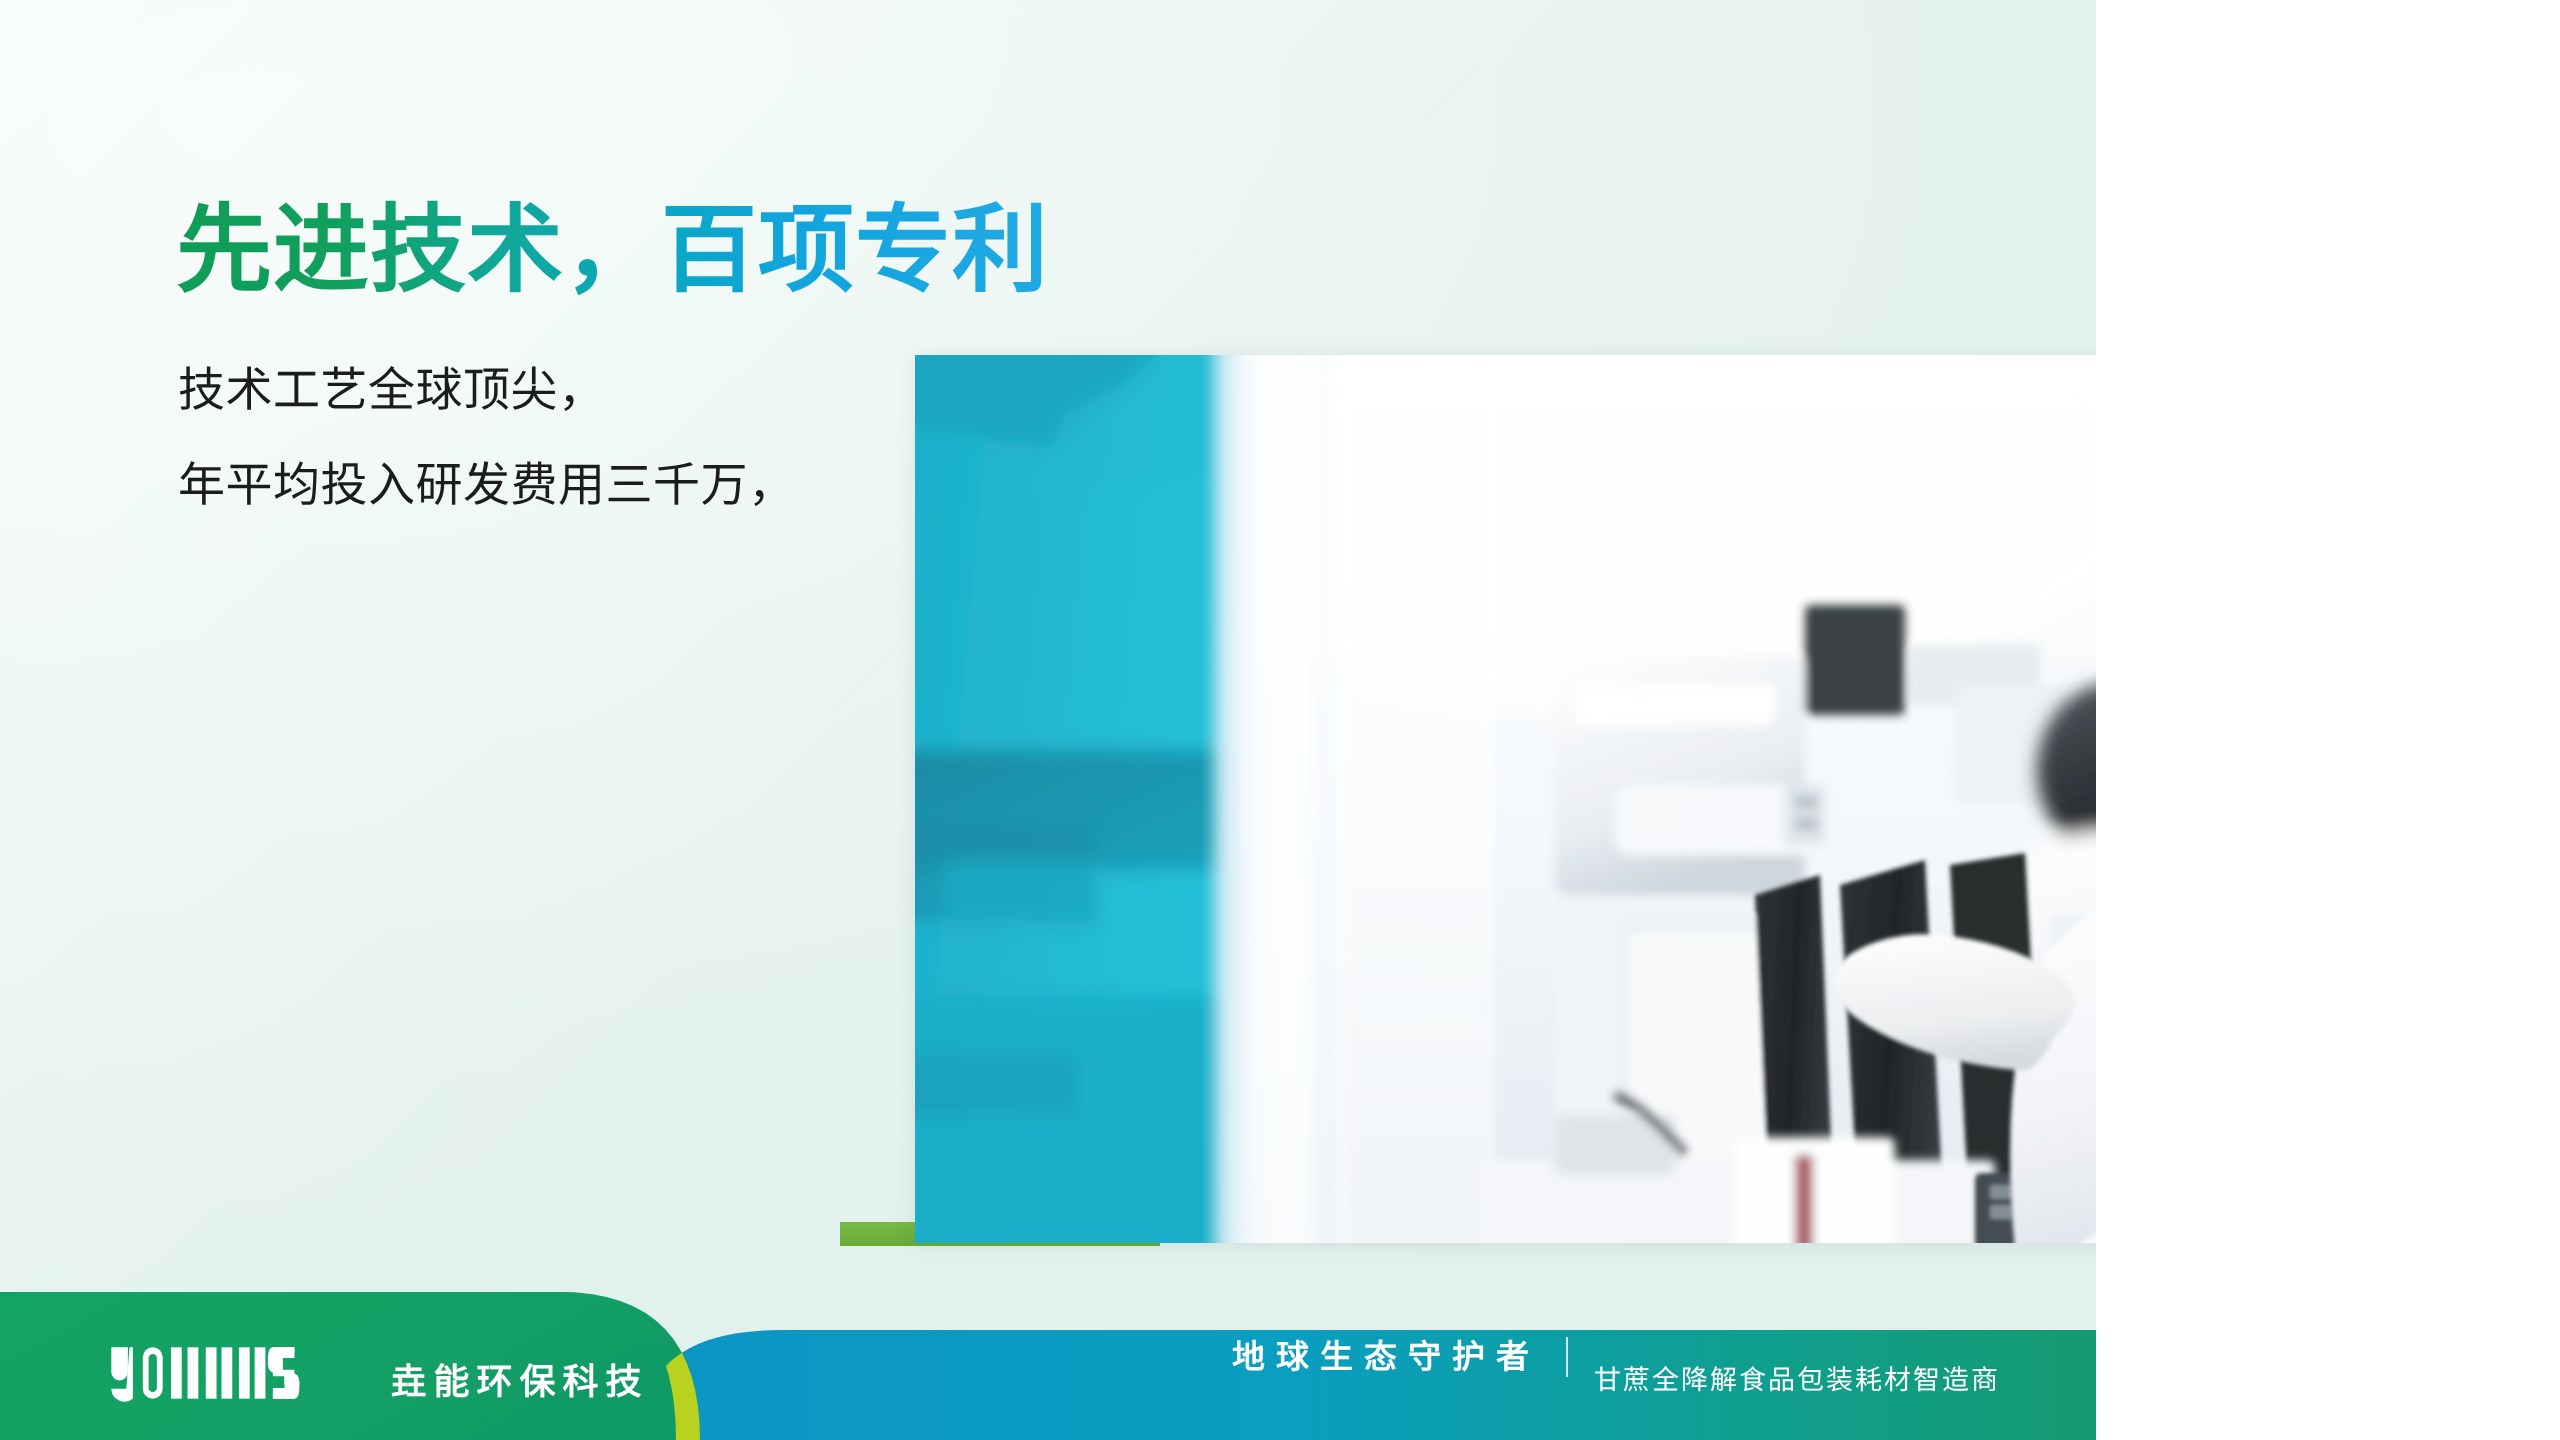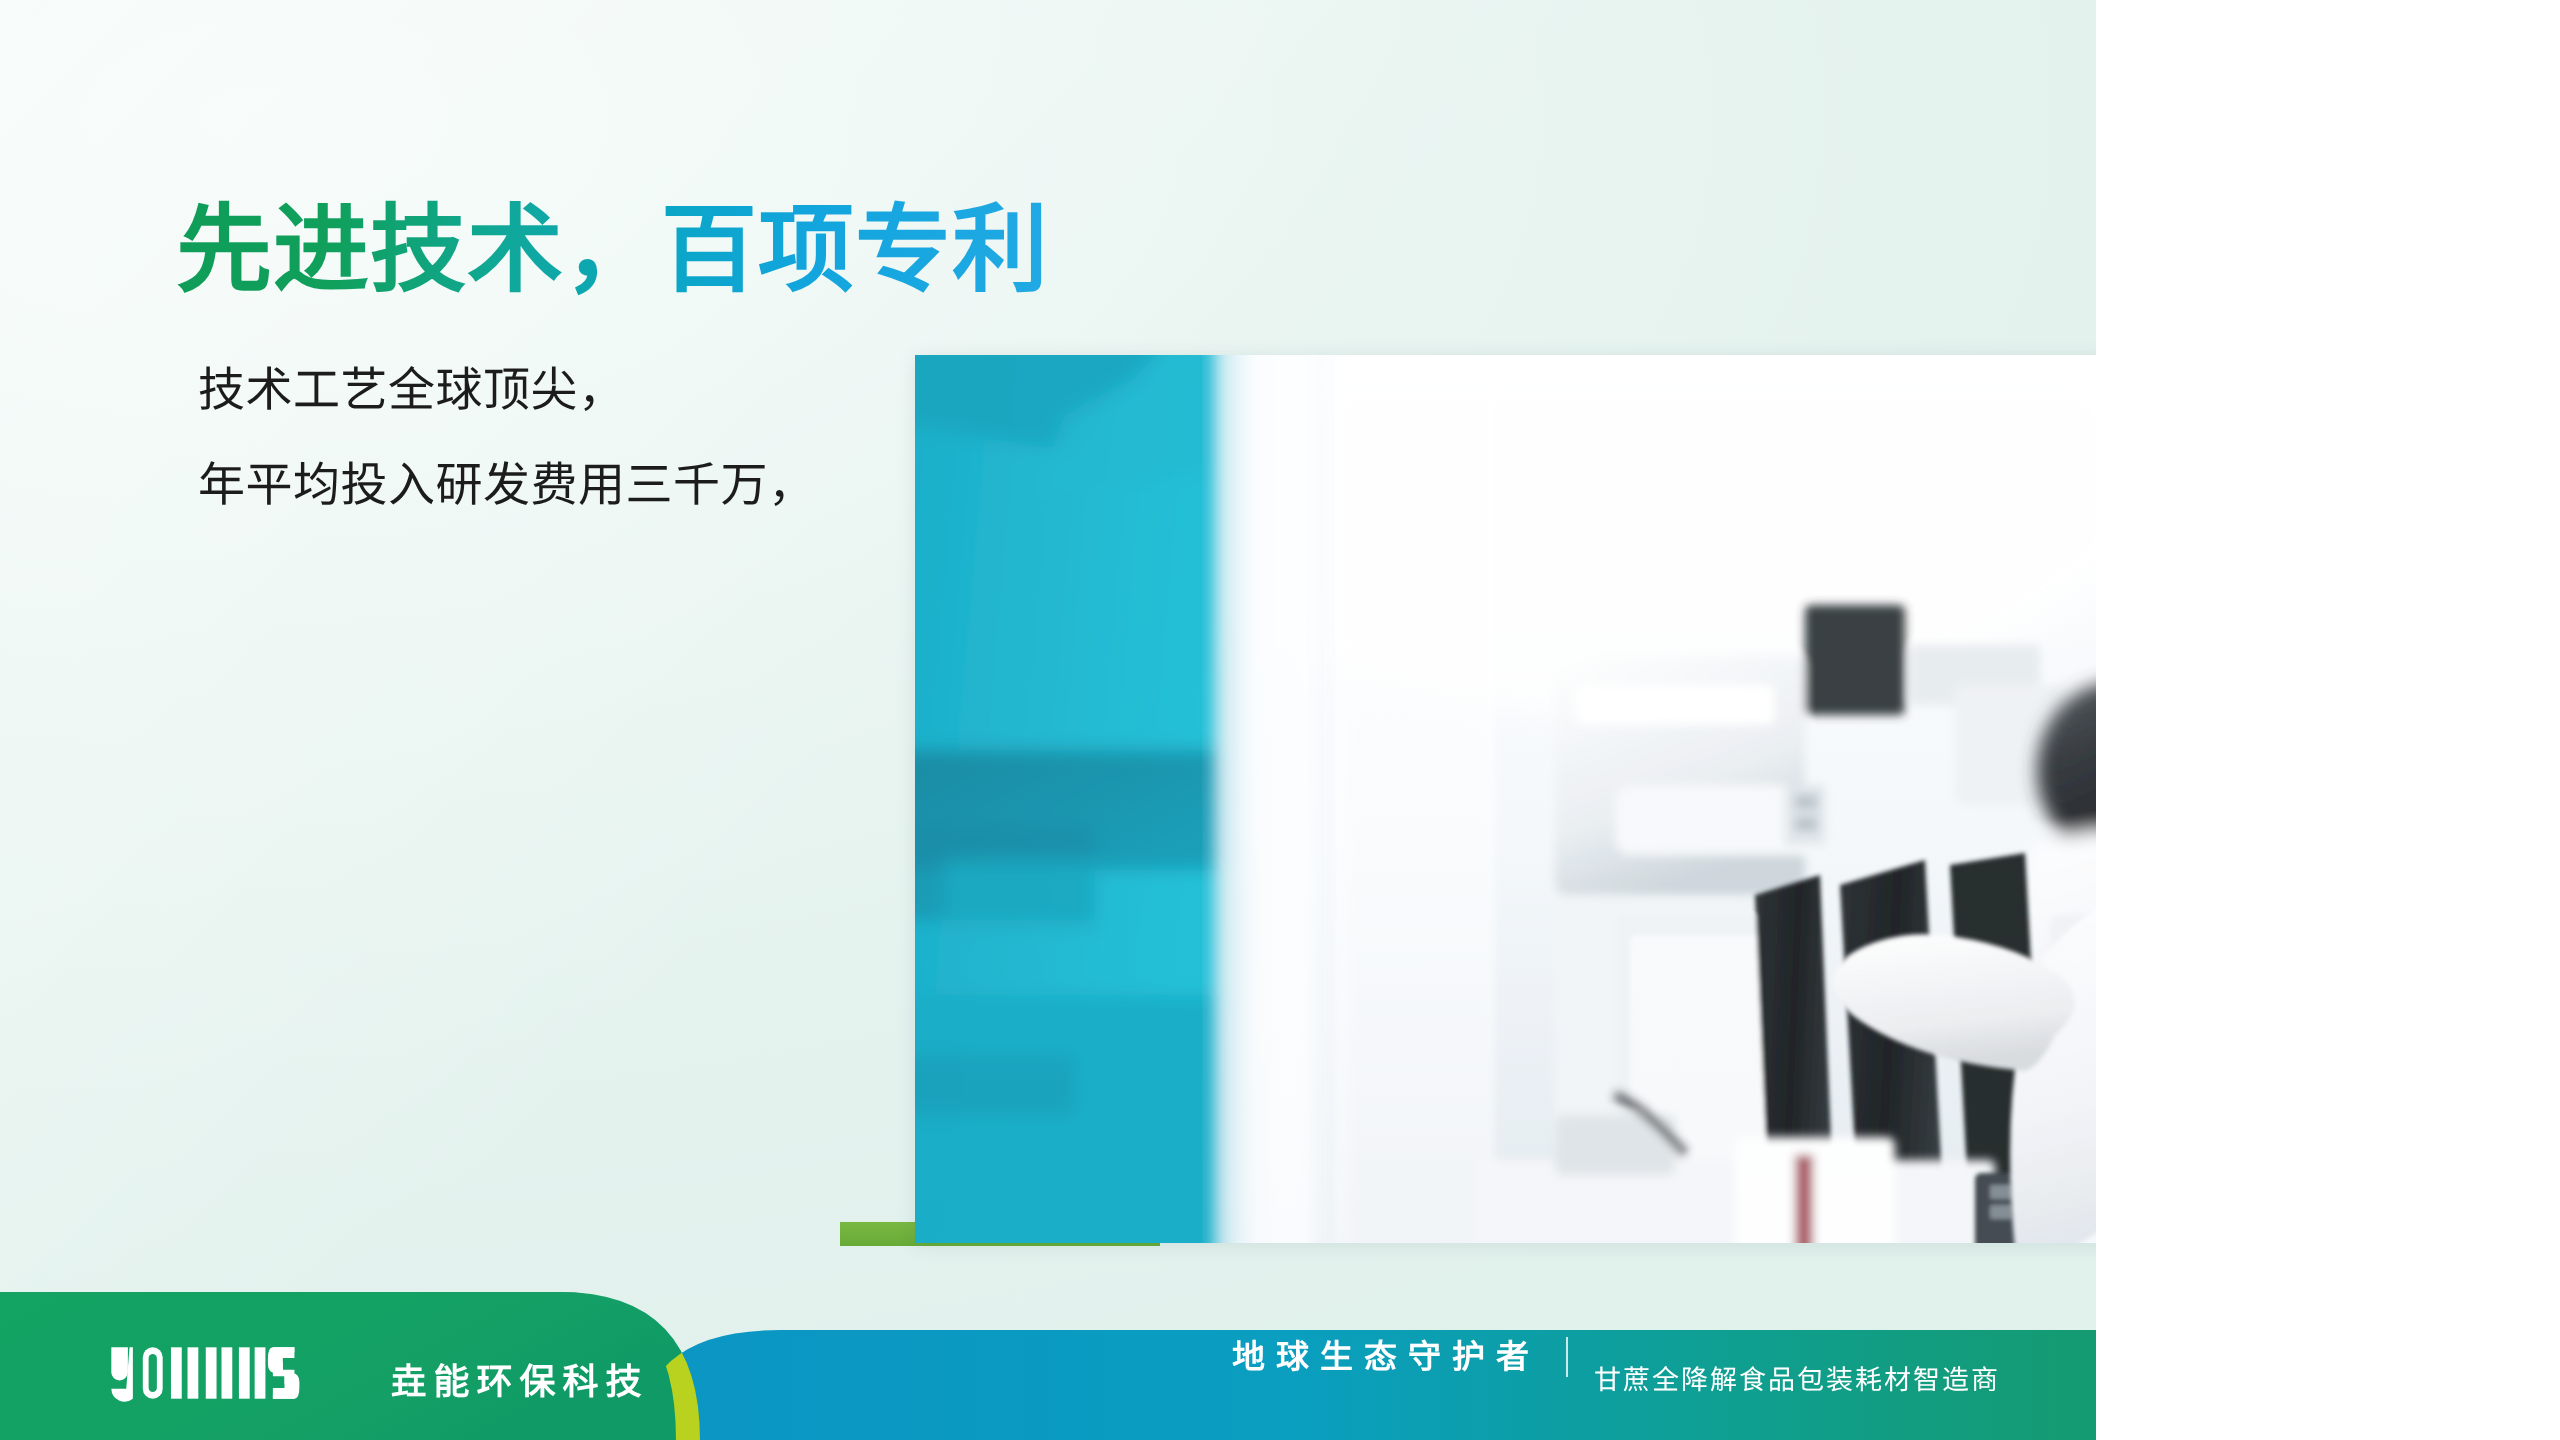--- a/index.html
+++ b/index.html
@@ -55,21 +55,20 @@
   .body-copy {
     position: absolute;
     left: 178px;
     top: 342px;
     z-index: 6;
     color: #1c1c1c;
     font-size: 47px;
     line-height: 95px;
     letter-spacing: .5px;
     font-weight: 400;
-    margin-left: 20px;
   }
   .body-copy .line { display:block; white-space: nowrap; }
 
   
   .accent-bar {
     position: absolute;
     left: 840px;
     top: 1222px;
     width: 320px;
     height: 24px;

